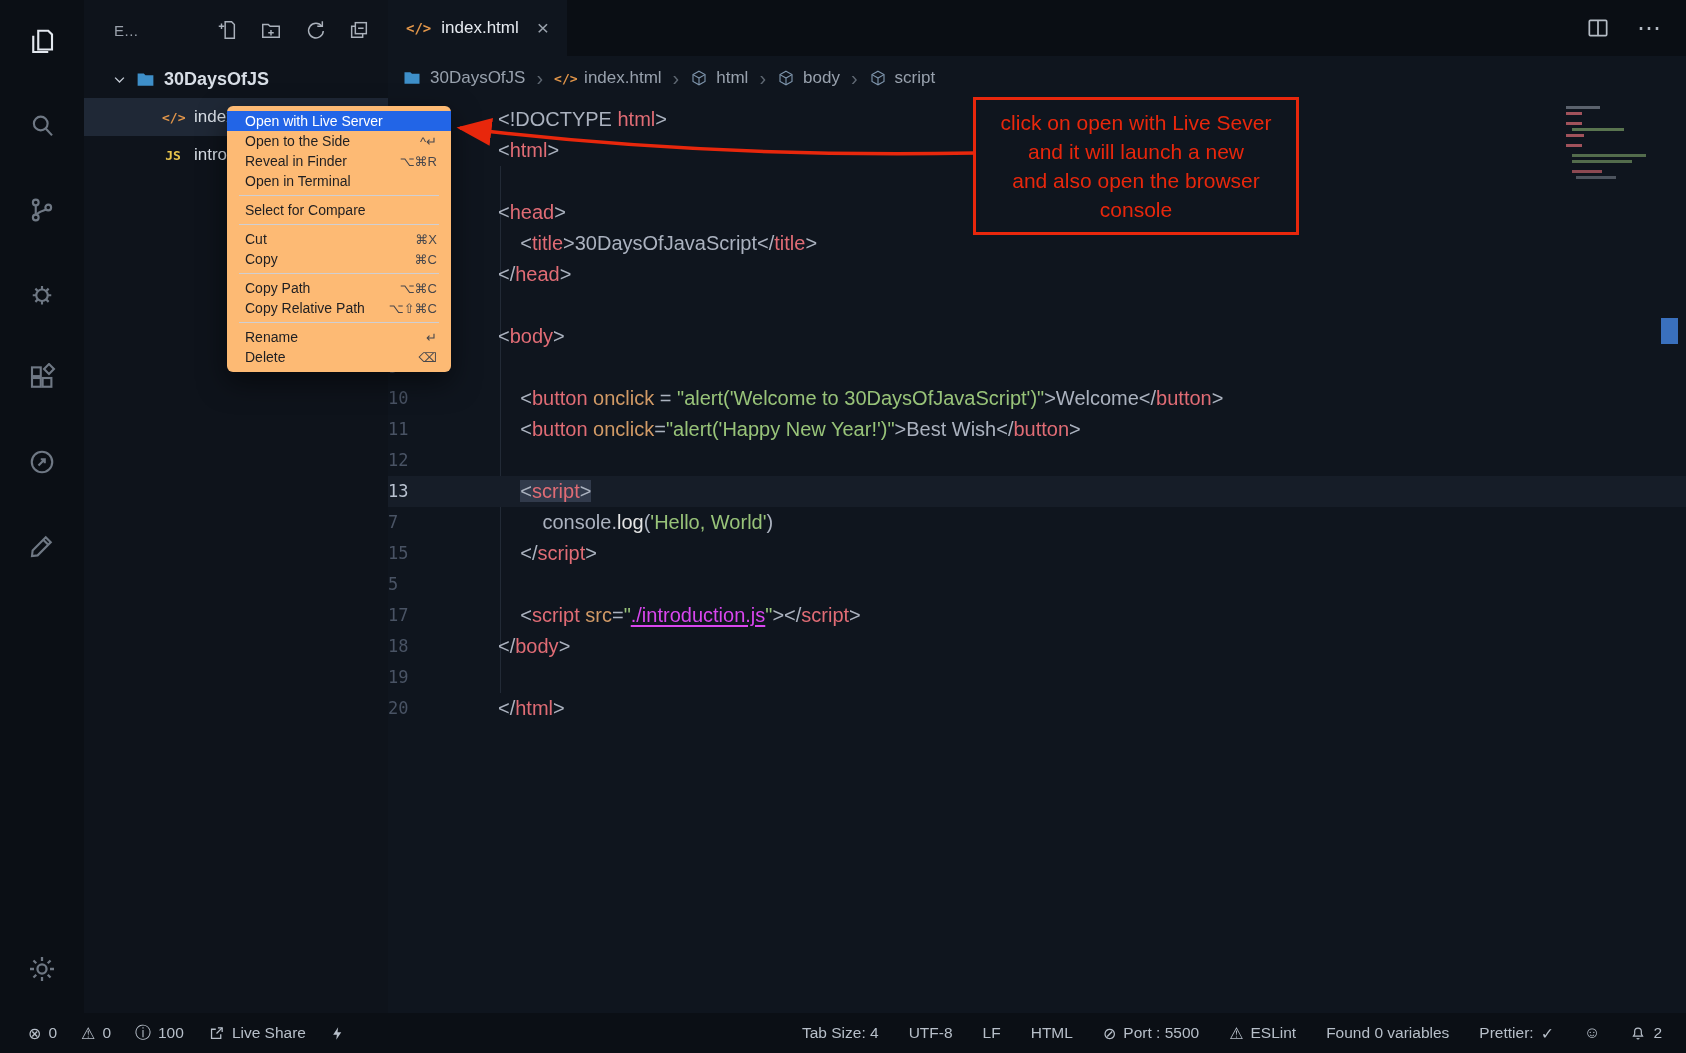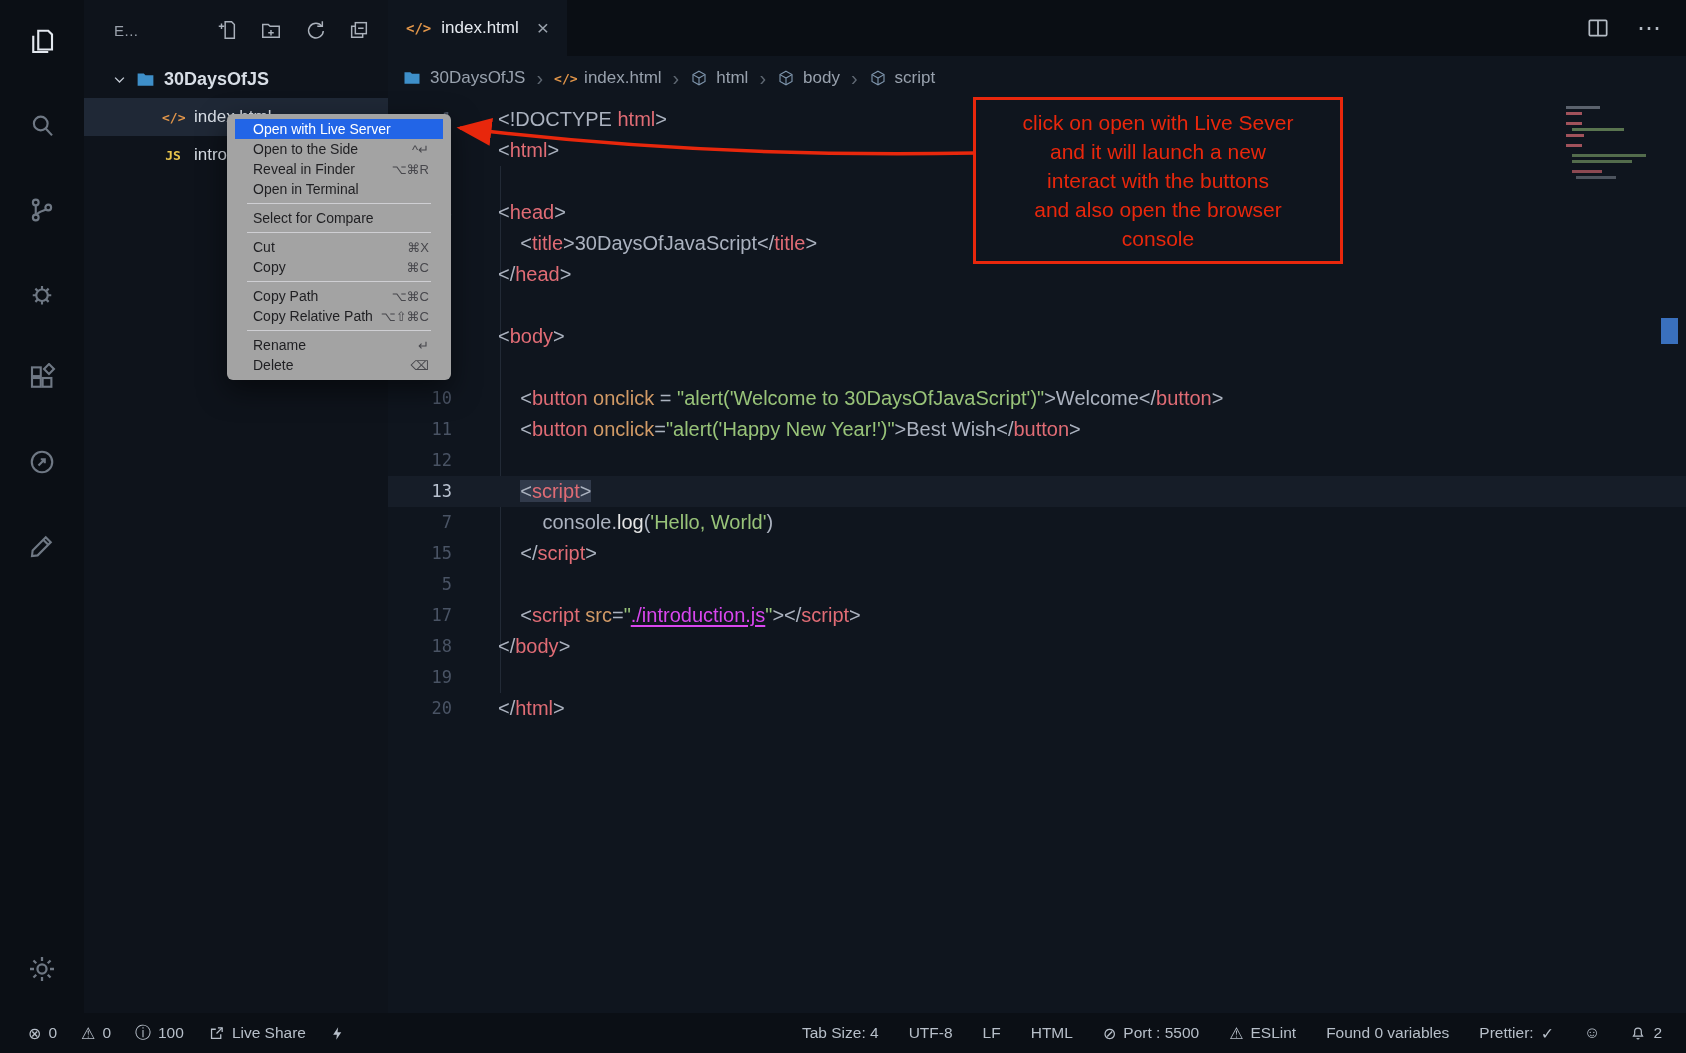--- a/index.html
+++ b/index.html
@@ -35,50 +35,50 @@
   .more-dots{font-size:24px;letter-spacing:1px;cursor:pointer}
 
   .breadcrumb{height:44px;display:flex;align-items:center;gap:9px;padding-left:14px;color:#98a1ad;font-size:17px}
   .crumb{display:flex;align-items:center;gap:8px;cursor:pointer}
   .crumb-sep{color:#5f6873;font-size:20px;margin:0 2px}
 
   .editor{position:absolute;left:0;top:100px;right:0;bottom:0}
   .code-lines{position:absolute;left:0;top:4px;right:0;font-family:Liberation Sans, sans-serif;font-size:20px;line-height:31px;white-space:pre}
   .cl{height:31px;padding-left:110px}
   .cl.active{background:#161d28}
-  .gutter{position:absolute;left:0;top:4px;width:110px;font-family:"DejaVu Sans Mono",monospace;font-size:17px;line-height:31px;color:#495364;text-align:right}
+  .gutter{position:absolute;left:0;top:4px;width:110px;font-family:"DejaVu Sans Mono",monospace;font-size:17px;line-height:31px;color:#495364;}
   .ln{height:31px;padding-right:46px}
   .ln.active{color:#b9c2d0}
   .indent-guide{position:absolute;left:112px;top:66px;width:1px;height:527px;background:#222a36}
 
   .tk-x{color:#abb2bf}.tk-p{color:#abb2bf}.tk-t{color:#e06c75}.tk-a{color:#d19a66}
   .tk-s{color:#98c379}.tk-su{color:#d946ef;text-decoration:underline;text-underline-offset:3px}
   .tk-f{color:#e5e5e5}
   .tk-pb{color:#abb2bf;background:#313a4b}.tk-tb{color:#e06c75;background:#313a4b}
 
   .minimap{position:absolute;right:30px;top:4px;width:92px;height:78px;cursor:pointer}
   .overview-marker{position:absolute;right:8px;top:218px;width:17px;height:26px;background:#3a70bd}
 
   .statusbar{position:absolute;left:0;bottom:0;width:1686px;height:40px;background:#0b0f15;display:flex;align-items:center;justify-content:space-between;color:#b7bfc9;font-size:15.5px;padding:0 24px 0 28px}
   .sb-left,.sb-right{display:flex;align-items:center}
   .sb-left{gap:24px}
   .sb-right{gap:30px}
   .status-item{display:flex;align-items:center;gap:7px;cursor:pointer;white-space:nowrap}
   .glyph{font-size:16px}
 
   
-  .context-menu{position:absolute;left:227px;top:114px;width:224px;background:#a3a3a3;border-radius:6px;box-shadow:0 10px 28px rgba(0,0,0,.5);padding:5px 8px;z-index:40;font-size:14px;color:#1f1f22}
+  .context-menu{position:absolute;left:227px;top:106px;width:224px;background:#fdba74;border-radius:6px;box-shadow:0 10px 28px rgba(0,0,0,.5);padding:5px 0;z-index:40;font-size:14px;color:#1f1f22}
   .menu-item{height:20px;display:flex;align-items:center;justify-content:space-between;padding:0 14px 0 18px;cursor:pointer}
   .menu-item.hl{background:#2265e7;color:#fff}
   .menu-item.hl .mi-key{color:#fff}
   .mi-key{color:#47474c;font-size:13px}
   .menu-sep{height:1px;background:#cfcfd3;margin:4px 12px}
 
   
-  .annotation{position:absolute;left:973px;top:97px;width:370px;border:3px solid #e8270c;padding:8px 4px;z-index:45;text-align:center;color:#e8270c;font-size:21px;line-height:29px}
+  .annotation{position:absolute;left:973px;top:97px;width:326px;border:3px solid #e8270c;padding:8px 4px;z-index:45;text-align:center;color:#e8270c;font-size:21px;line-height:29px}
   .arrow-layer{position:absolute;left:0;top:0;width:1686px;height:1053px;z-index:50;pointer-events:none}
 </style>
 </head>
 <body>
 
 <aside class="activity-bar">
   <div class="ab-top">
     <div class="ab-icon active">
       <svg width="30" height="30" viewBox="0 0 24 24" fill="none" stroke="currentColor" stroke-width="1.7">
           <path d="M9 3h8l3 3v12H9z"></path>
@@ -411,21 +411,20 @@
       <div class="menu-item">
         <span class="mi-label">Delete</span>
         <span class="mi-key">⌫</span>
       </div>
     </div>
 </div>
 
 <div class="annotation">
     <div class="an-line">click on open with Live Sever</div>
     <div class="an-line">and it will launch a new</div>
-    <div class="an-line">interact with the buttons</div>
     <div class="an-line">and also open the browser</div>
     <div class="an-line">console</div>
   </div>
 
 <svg class="arrow-layer">
   <defs>
     <marker id="ah" markerWidth="12" markerHeight="10" refX="9" refY="4" orient="auto">
       <path d="M0,0 L10,4 L0,8 Z" fill="#e8270c"></path>
     </marker>
   </defs>

